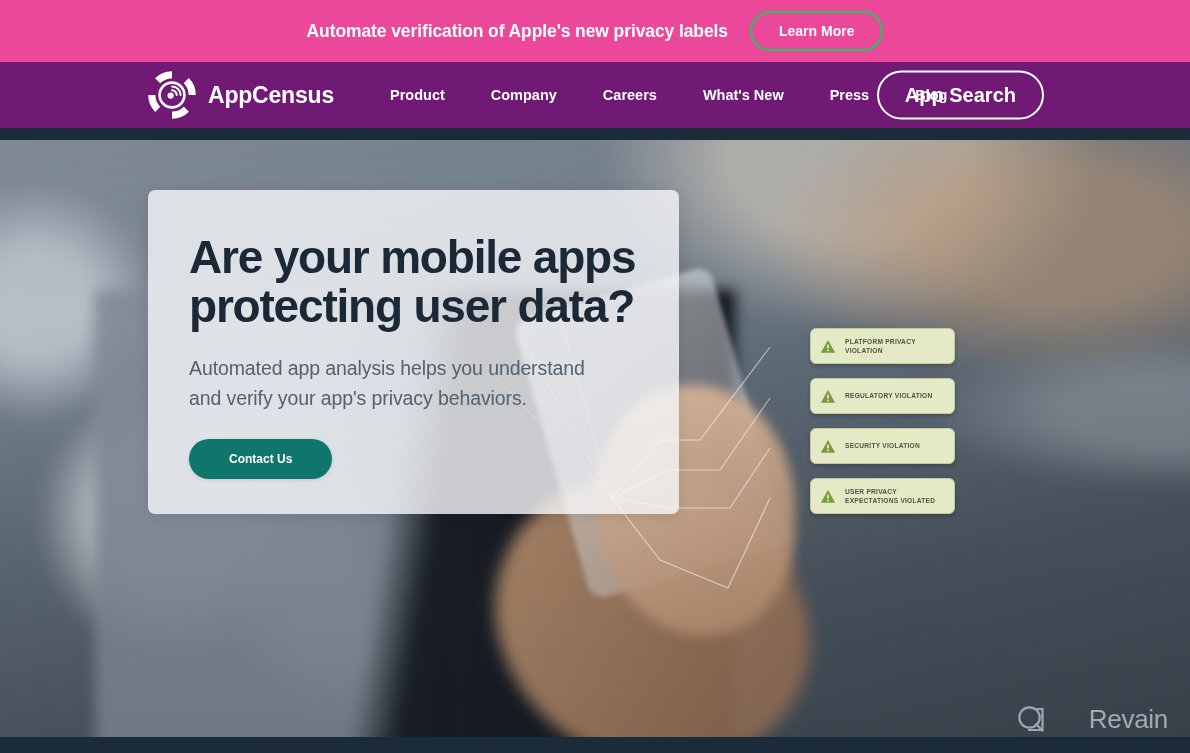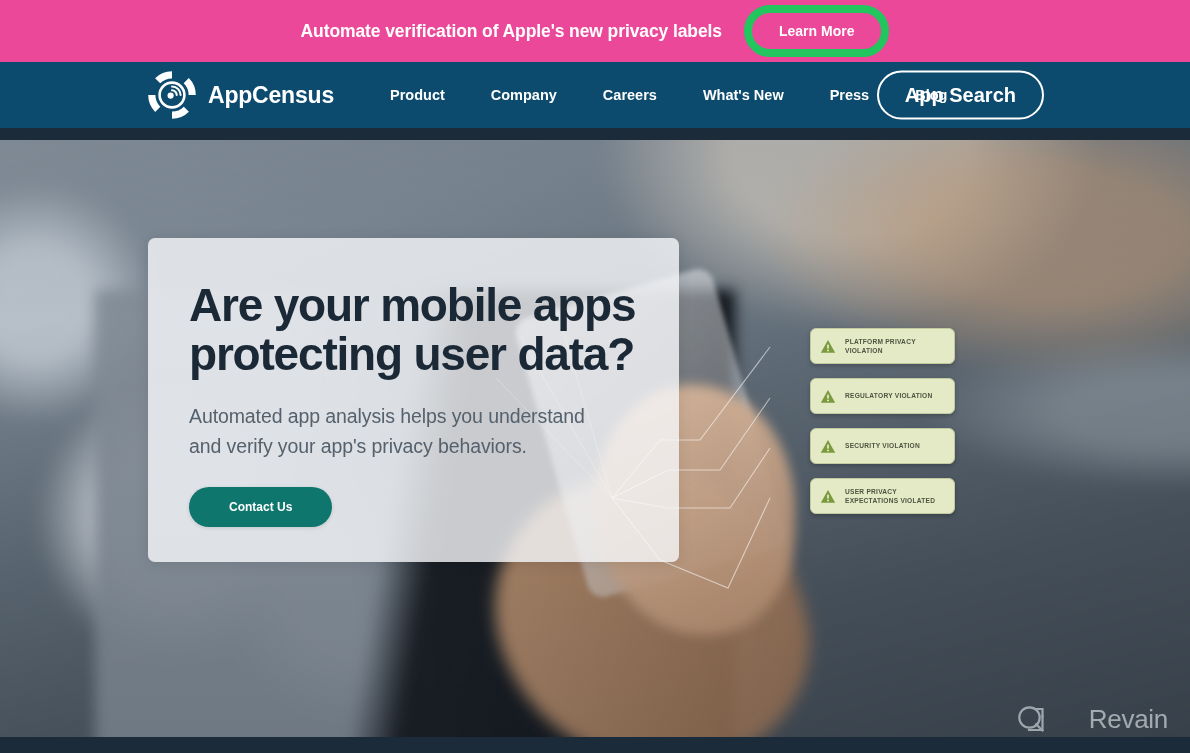--- a/index.html
+++ b/index.html
@@ -17,32 +17,32 @@
     position: absolute; top: 0; left: 0;
     width: 1190px; height: 62px;
     background: #ec4899;
     display: flex; align-items: center; justify-content: center; gap: 22px;
   }
   .banner-text {
     color: #ffffff; font-size: 17.5px; font-weight: bold;
     letter-spacing: -0.1px; white-space: nowrap;
   }
   .learn-more {
-    border: 8px solid #22c55e; border-radius: 999px;
+    border: 2px solid #22c55e; border-radius: 999px;
     background: transparent; color: #ffffff;
     font-family: "Liberation Sans", sans-serif;
     font-size: 14px; font-weight: bold;
     padding: 10px 27px; cursor: pointer; white-space: nowrap;
   }
 
   
   .navbar {
     position: absolute; top: 62px; left: 0;
     width: 1190px; height: 66px;
-    background: #0c4a6e;
+    background: #701a75;
     display: flex; align-items: center;
   }
   .brand {
     position: absolute; left: 146px; top: 50%;
     transform: translateY(-50%);
     display: flex; align-items: center; gap: 10px;
     text-decoration: none; cursor: pointer;
   }
   .logo-mark { width: 52px; height: 52px; display: block; flex: none; }
   .brand-name {
@@ -128,21 +128,20 @@
   }
 
   
   .hero-card {
     position: absolute; left: 148px; top: 50px;
     width: 531px; height: 324px;
     background: rgba(246,248,250,0.80);
     border-radius: 7px;
     box-shadow: 0 2px 14px rgba(0,0,0,0.10);
     padding: 43px 42px 0 41px;
-    margin-top: 48px;
   }
   .hero-title {
     color: #1b2836; font-size: 46px; font-weight: bold;
     line-height: 1.06; letter-spacing: -1.2px;
   }
   .hero-sub {
     margin-top: 22px;
     color: #55616d; font-size: 19.5px; font-weight: normal;
     line-height: 1.56; letter-spacing: -0.1px;
   }

